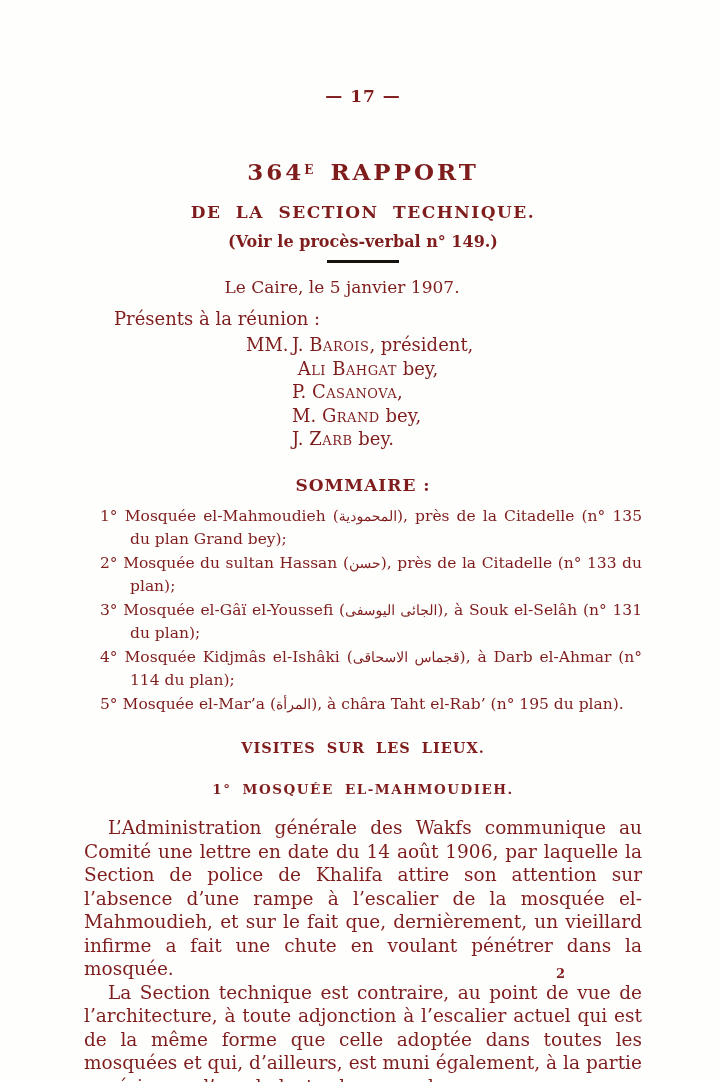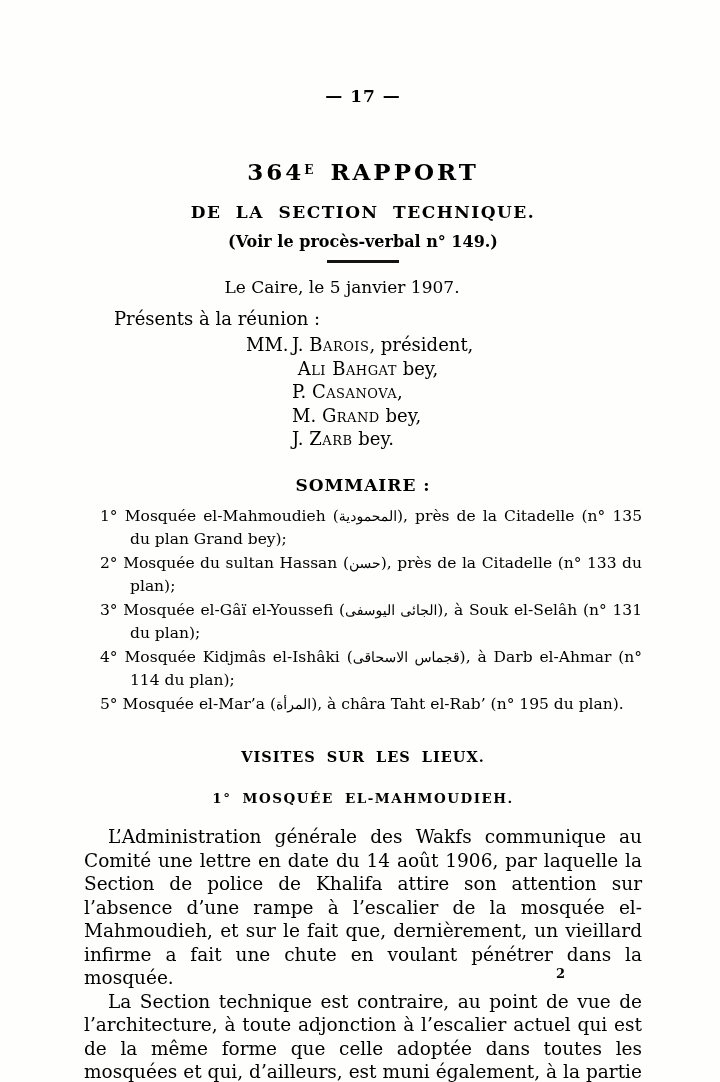--- a/index.html
+++ b/index.html
@@ -1,21 +1,21 @@
 <!DOCTYPE html>
 <html><head>
 <meta charset="utf-8">
 <style>
   html,body{margin:0;padding:0;background:#e8e8e8;}
   .page{
     position:relative;
     width:720px;height:1082px;
     margin:0 auto;
     background:#fefefd;
-    color:#000000;
+    color:#7f1d1d;
     font-family:"DejaVu Serif","Liberation Serif",serif;
     overflow:hidden;
   }
   .content{position:absolute;left:84px;top:0;width:558px;}
   .center{text-align:center;}
   .pageno{margin-top:86px;font-size:17px;font-weight:700;letter-spacing:1px;}
   .title{margin-top:52px;font-size:23px;font-weight:700;letter-spacing:3px;word-spacing:6px;}
   .title sup{font-size:12px;text-transform:uppercase;vertical-align:6px;letter-spacing:0;}
   .subtitle{margin-top:17px;font-size:17px;font-weight:700;letter-spacing:1.5px;word-spacing:7px;}
   .voir{margin-top:10px;font-size:16px;font-weight:700;}
@@ -23,21 +23,21 @@
   .dateline{margin-top:14px;text-align:center;padding-right:42px;font-size:17px;}
   .presents{margin-top:11px;margin-left:30px;font-size:18px;}
   .attendees{margin-top:4px;margin-left:162px;font-size:18px;line-height:23.5px;}
   .att-row{white-space:nowrap;}
   .att-prefix{display:inline-block;width:46px;}
   .att-name{font-variant-caps:small-caps;letter-spacing:0.5px;}
   .som-title{margin-top:24px;font-size:17px;font-weight:700;letter-spacing:1px;}
   .som-list{margin-top:10px;margin-left:8px;font-size:15.5px;line-height:23.5px;}
   .som-item{padding-left:38px;text-indent:-30px;text-align:justify;}
   .arabic{direction:rtl;unicode-bidi:isolate;font-size:14px;}
-  .visites{margin-top:32px;font-size:14.5px;font-weight:700;letter-spacing:1px;word-spacing:5px;}
+  .visites{margin-top:23px;font-size:14.5px;font-weight:700;letter-spacing:1px;word-spacing:5px;}
   .mosque-h{margin-top:25px;font-size:13.5px;font-weight:700;letter-spacing:1.5px;word-spacing:5px;}
   .body-p{margin:0;font-size:18.5px;line-height:23.5px;text-align:justify;text-indent:24px;}
   .body-p.first{margin-top:19px;}
   .sig{position:absolute;left:556px;top:966px;font-size:13px;font-weight:700;}
 </style>
 </head>
 <body>
 
 <div class="page">
   <div class="content">

